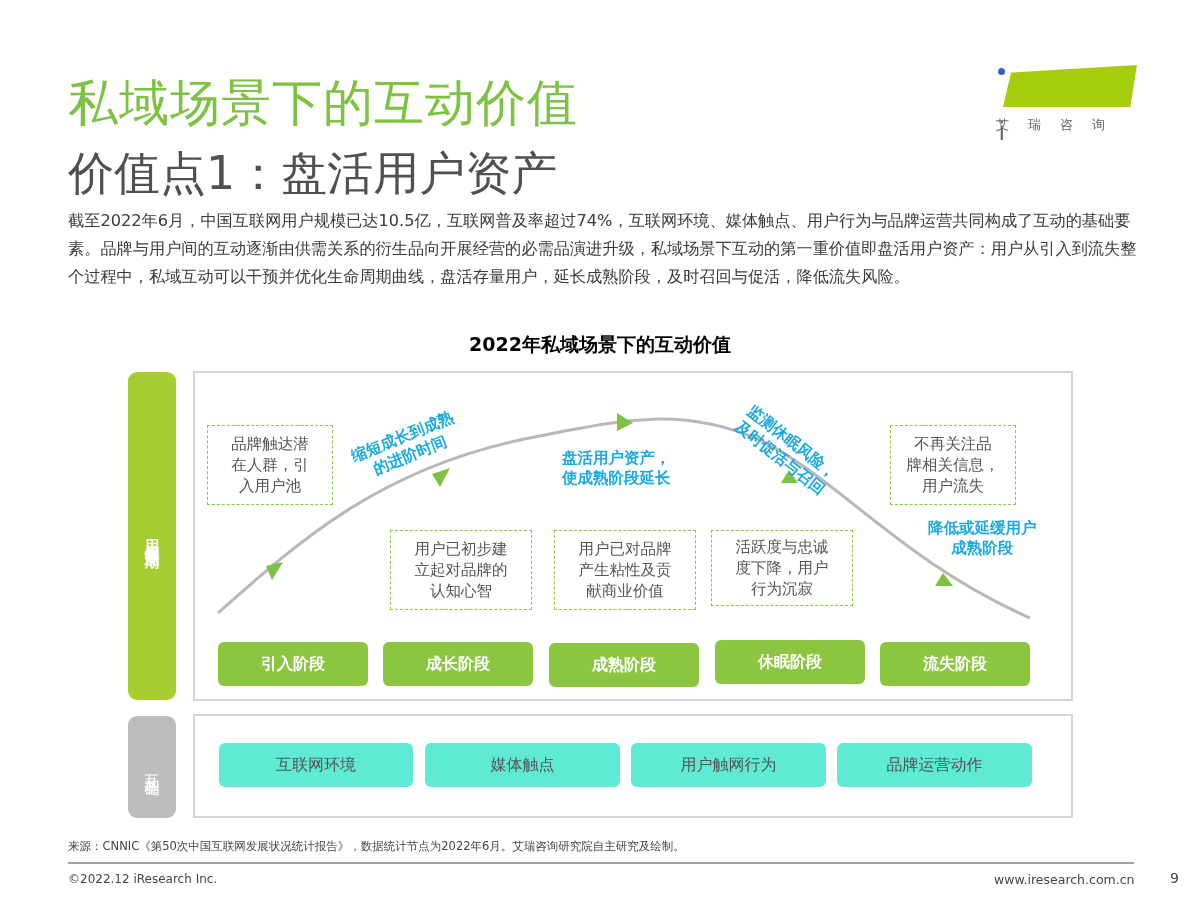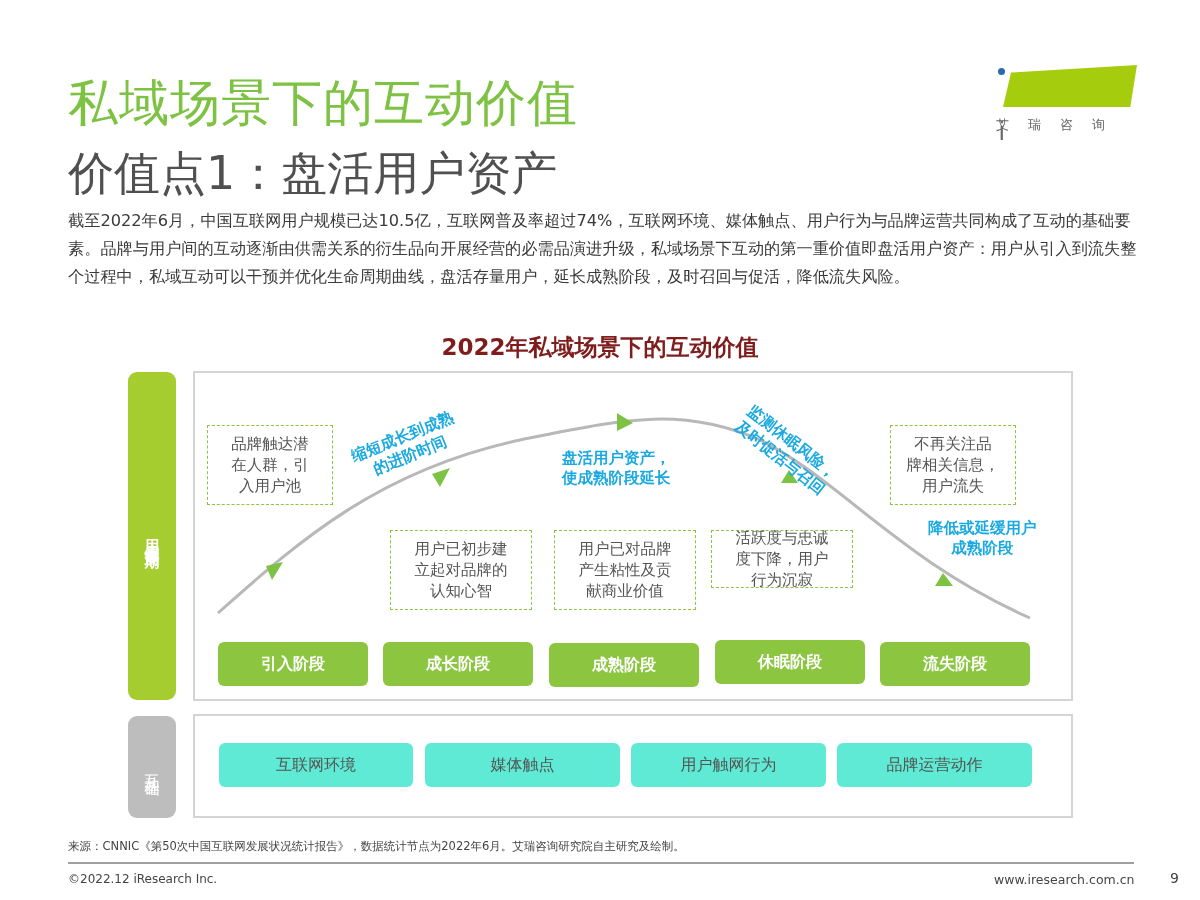--- a/index.html
+++ b/index.html
@@ -31,21 +31,21 @@
   .logo-dot {
     position: absolute; left: 3px; top: 3px; width: 7px; height: 7px; border-radius: 50%; background: #2a6ab5;
   }
   .logo-cn {
     left: 996px; top: 116px; font-size: 13px; color: #666; letter-spacing: 19px; white-space: nowrap;
   }
   .body-text {
     left: 68px; top: 207px; width: 1080px; font-size: 16.2px; line-height: 28px; color: #3a3a3a;
   }
   .chart-title {
-    left: 0; top: 332px; width: 1200px; text-align: center; font-size: 23px; font-weight: bold; color: #7f1d1d;
+    left: 0; top: 332px; width: 1200px; text-align: center; font-size: 19px; font-weight: bold; color: #000000;
   }
   .side-label {
     width: 48px; border-radius: 9px; color: #fff; font-weight: bold; font-size: 15px;
     display: flex; align-items: center; justify-content: center; line-height: 22px; text-align: center;
   }
   .side-green { left: 128px; top: 372px; height: 328px; background: #a5cd2f; }
   .side-grey { left: 128px; top: 716px; height: 102px; background: #bdbdbd; line-height: 20px;}
   .panel { border: 2px solid #d4d4d4; background: #fff; }
   .panel-top { left: 193px; top: 371px; width: 880px; height: 330px; }
   .panel-bottom { left: 193px; top: 714px; width: 880px; height: 104px; }
@@ -124,21 +124,21 @@
       <div>认知心智</div>
     </div>
 </div>
 <div class="abs dash-box" style="left:554px; top:530px; width:142px; height:80px;">
   <div>
       <div>用户已对品牌</div>
       <div>产生粘性及贡</div>
       <div>献商业价值</div>
     </div>
 </div>
-<div class="abs dash-box" style="left:711px; top:530px; width:142px; height:58px;">
+<div class="abs dash-box" style="left:711px; top:530px; width:142px; height:76px;">
   <div>
       <div>活跃度与忠诚</div>
       <div>度下降，用户</div>
       <div>行为沉寂</div>
     </div>
 </div>
 <div class="abs dash-box" style="left:890px; top:425px; width:126px; height:80px;">
   <div>
       <div>不再关注品</div>
       <div>牌相关信息，</div>

